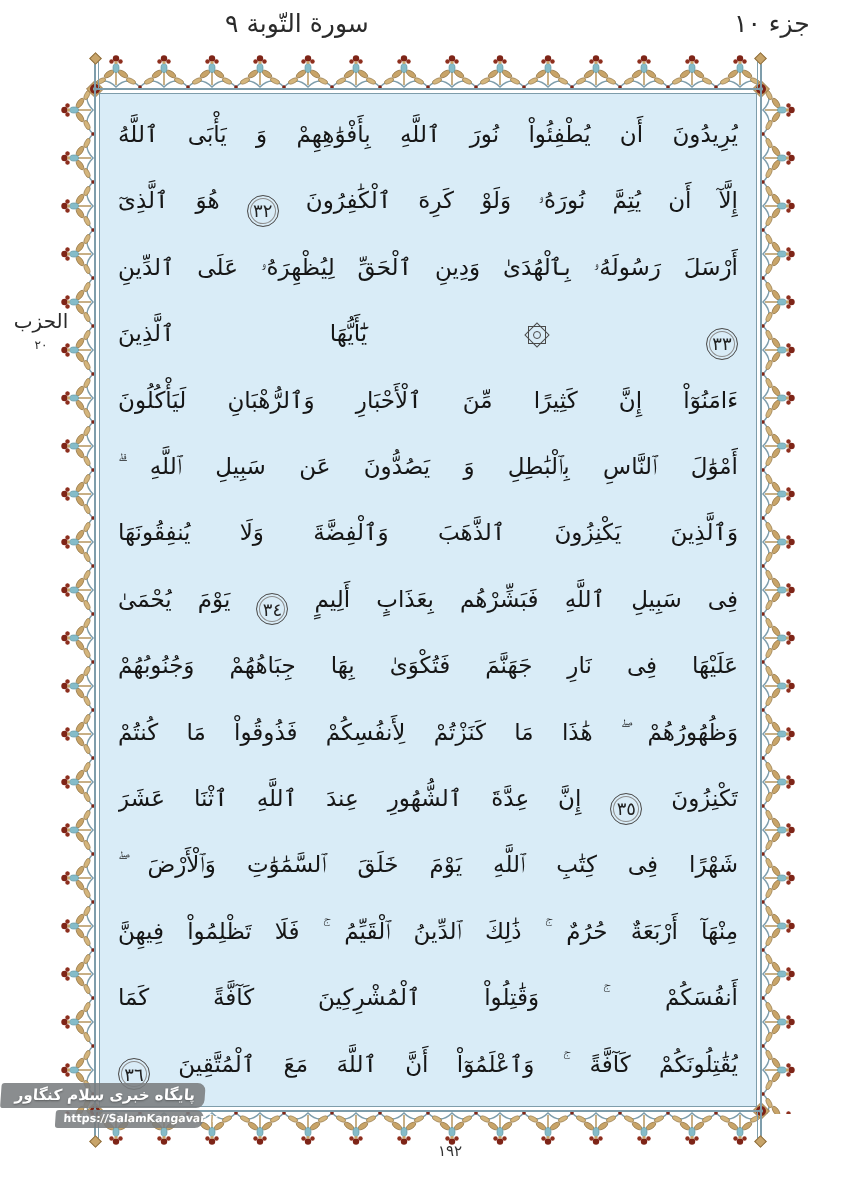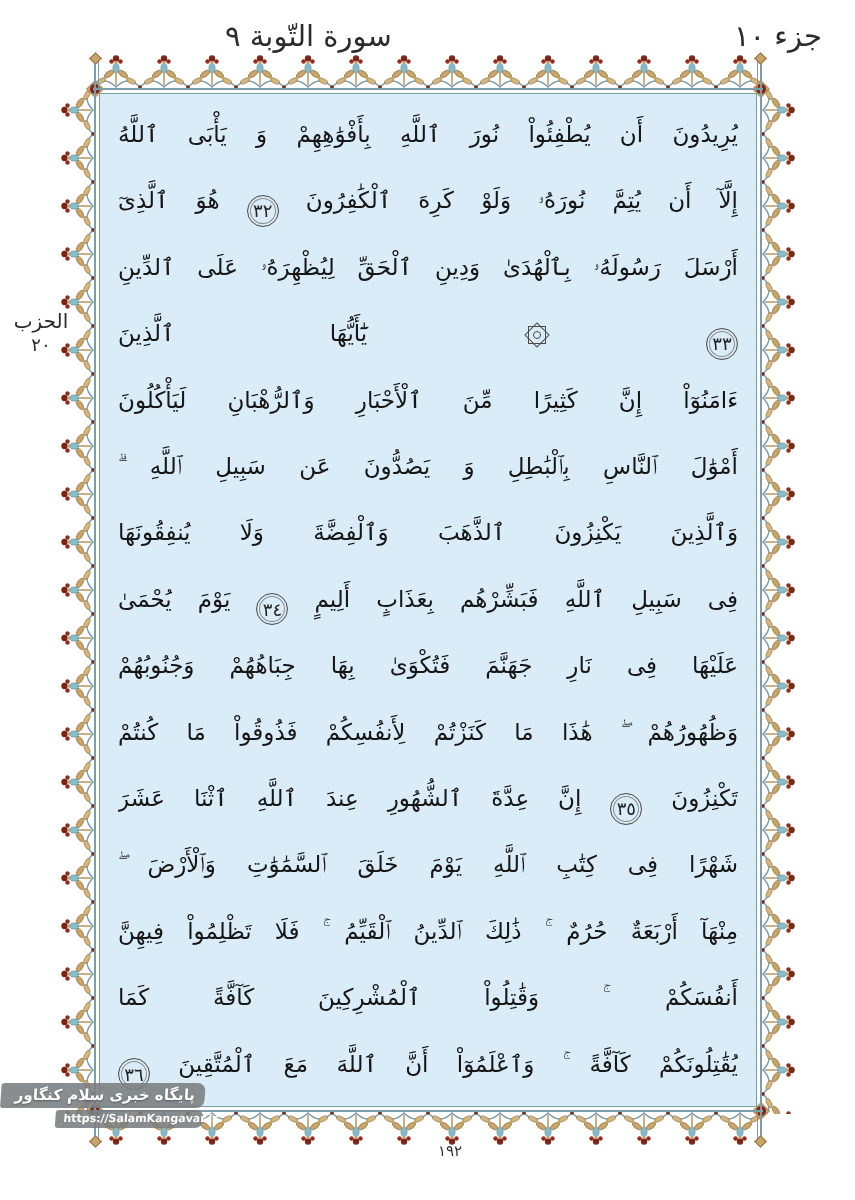--- a/index.html
+++ b/index.html
@@ -3,32 +3,32 @@
 <meta charset="utf-8">
 <style>
   html,body{margin:0;padding:0;}
   body{
     width:855px;height:1200px;position:relative;overflow:hidden;
     background:#ffffff;
     font-family:"DejaVu Sans",sans-serif;
   }
   
   .hdr{
-    position:absolute;top:20px;height:32px;line-height:32px;
-    font-size:29px;color:#2b2b2b;white-space:nowrap;
+    position:absolute;top:8px;height:32px;line-height:32px;
+    font-size:25px;color:#2b2b2b;white-space:nowrap;
   }
   .hdr-surah{left:225px;}
   .hdr-juz{left:727px;margin-left:7px;}
   
   .hizb{
     position:absolute;left:12px;top:308px;width:58px;text-align:center;
     color:#2b2b2b;
   }
   .hizb .w{font-size:20px;line-height:26px;}
-  .hizb .n{font-size:18px;line-height:22px;}
+  .hizb .n{font-size:12px;line-height:22px;}
   
   .border-box{position:absolute;left:58px;top:52px;width:740px;height:1096px;}
   .strip{position:absolute;display:block;}
   .strip-top{left:34px;top:0;width:672px;height:36px;}
   .strip-bottom{left:34px;bottom:0;width:672px;height:36px;}
   .strip-left{left:0;top:34px;width:36px;height:1028px;}
   .strip-right{right:0;top:34px;width:36px;height:1028px;}
   .frame{
     position:absolute;inset:36px;border:2px solid #7e9dab;pointer-events:none;
   }

